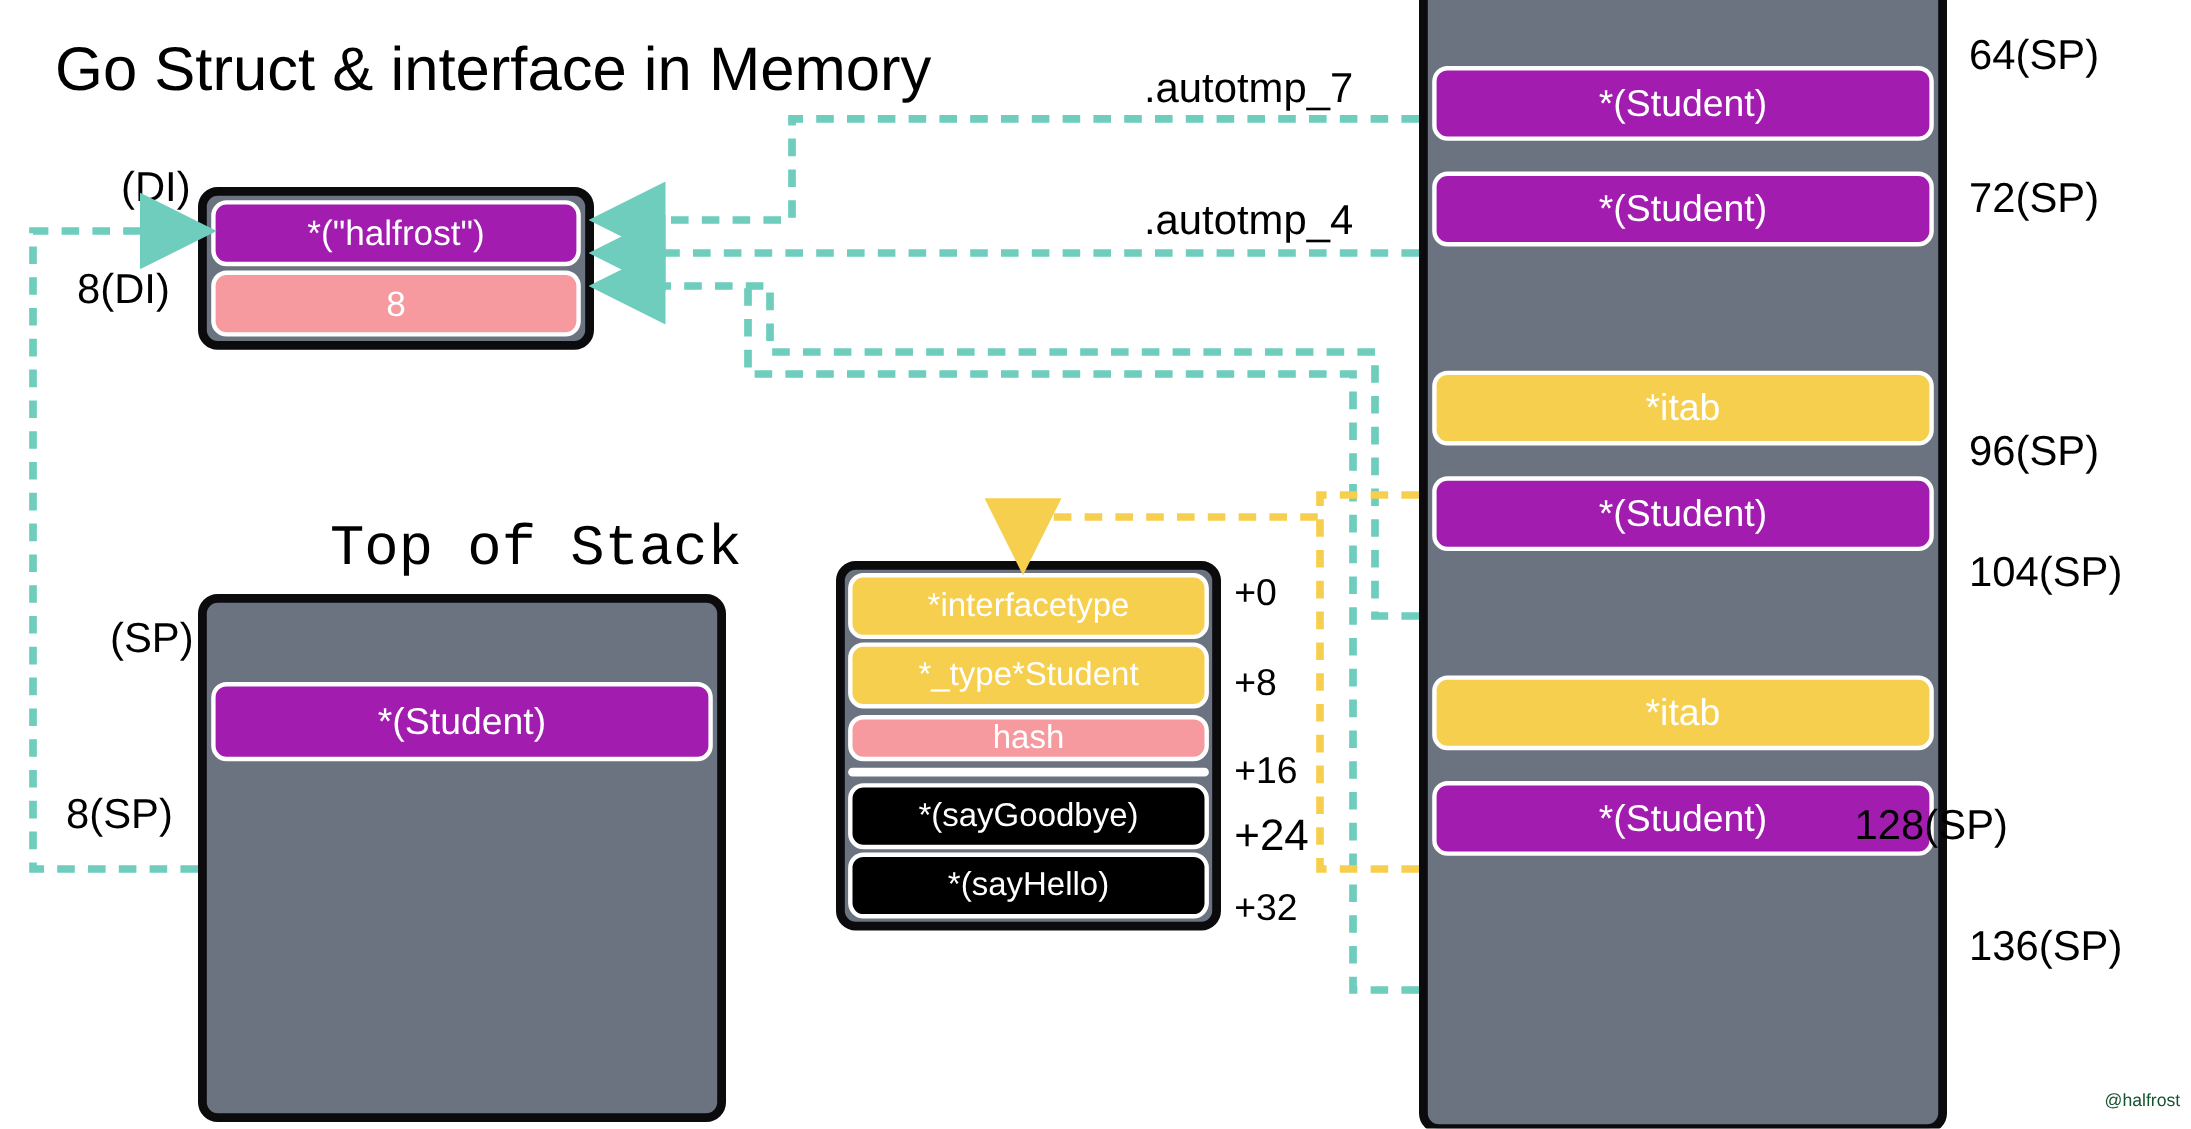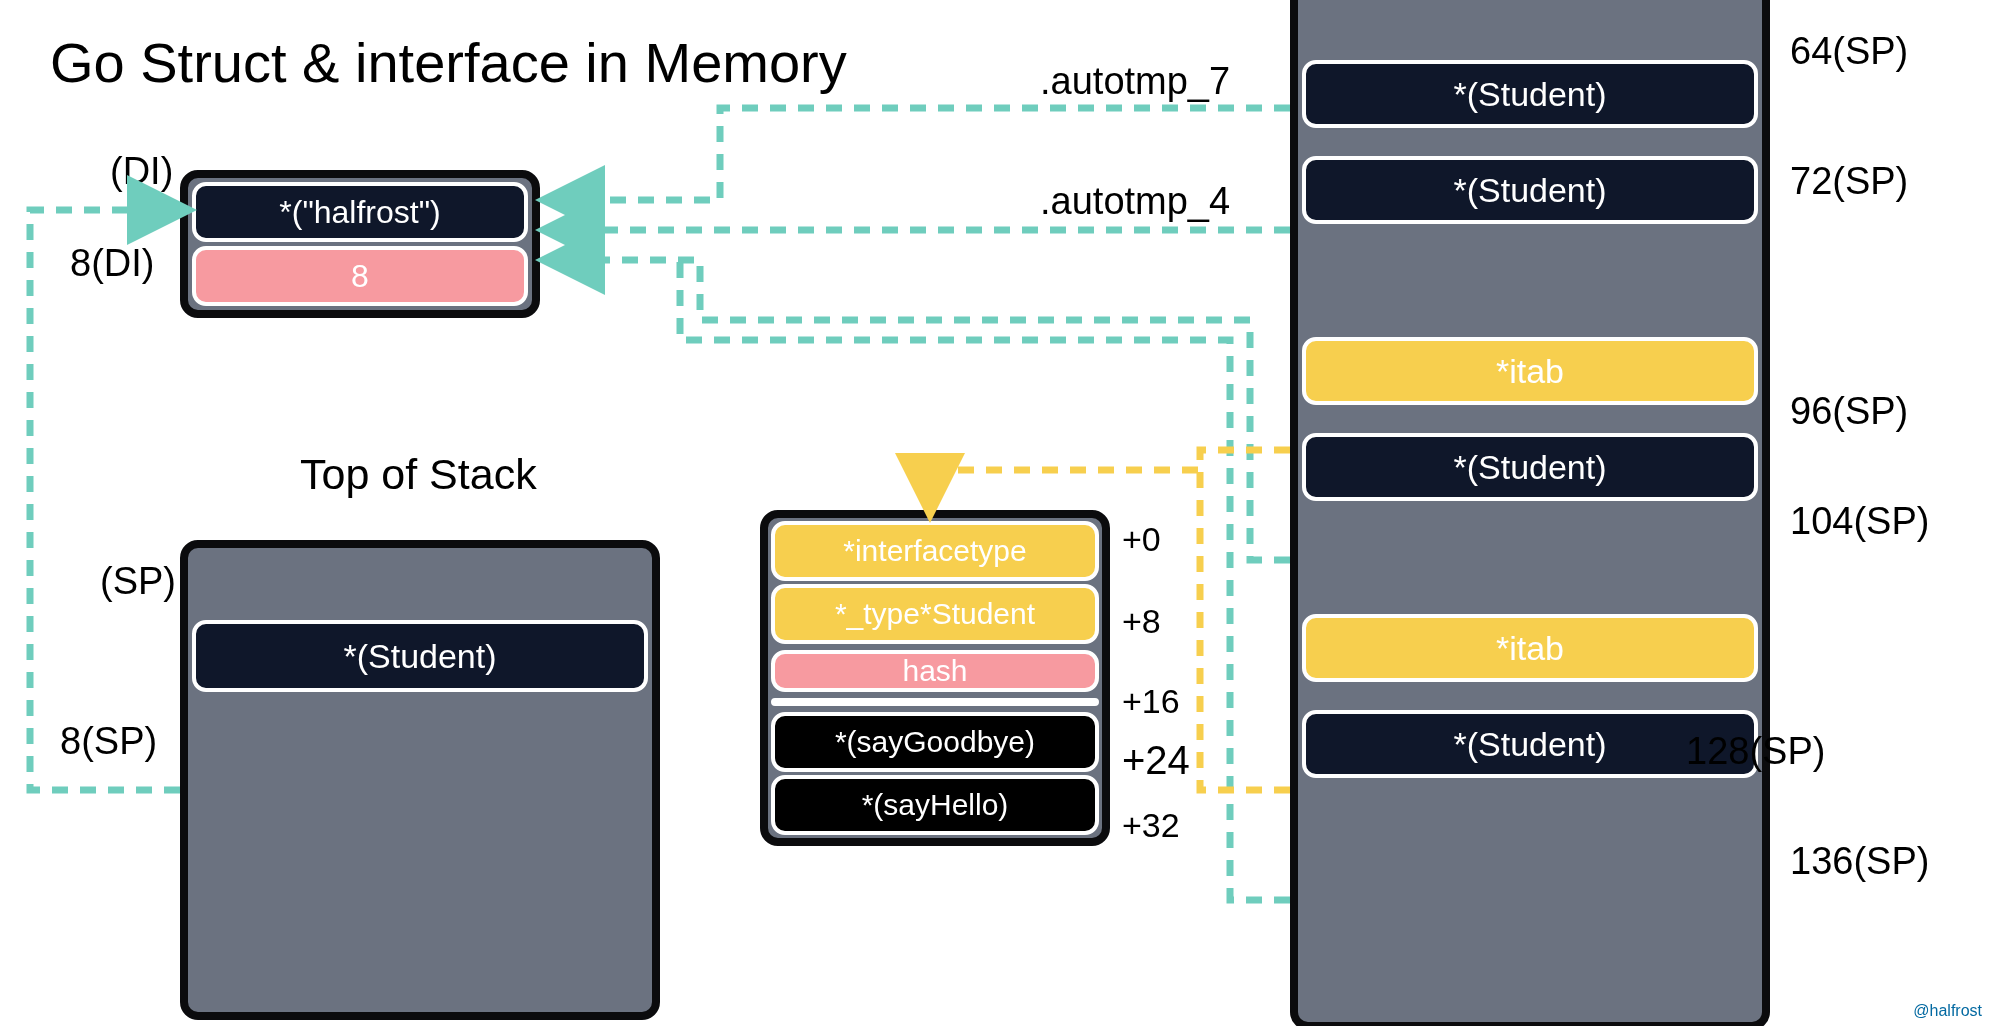--- a/index.html
+++ b/index.html
@@ -35,39 +35,39 @@
     border: 4px solid #fff;
     border-radius: 14px;
     display:flex;
     align-items:center;
     justify-content:center;
     font-size: 36px;
     color:#fff;
     font-weight:400;
     margin:4px;
   }
-  .teal { background:#0f172a; }
+  .teal { background:#a21caf; }
   .yellow { background:#f7cf4e; }
   .pink { background:#f79aa0; }
   .blue { background:#000000; }
   .purple { background:#5b2eea; }
   .nowrap { white-space:nowrap; }
 
   
   svg.overlay {
     position:absolute;
     top:0; left:0;
     width:1992px; height:1026px;
     pointer-events:none;
   }
   .watermark {
     position:absolute;
-    bottom:6px; right:10px;
+    bottom:16px; right:10px;
     font-size:16px;
-    color:#0369a1;
+    color:#14532d;
   }
 
   .row { display:flex;flex-direction:column; }
   .row .cell { flex:1; }
   .spacer { height:68px; }
 
   
   .rstack .cell { height:68px; font-size:34px;}
   .rstack .spacer { height:68px; }
 
@@ -87,21 +87,21 @@
 
 <div class="title">Go Struct &amp; interface in Memory</div>
 
 <div class="label" style="top:150px; left:110px;">(DI)</div>
 <div class="label" style="top:242px; left:70px;">8(DI)</div>
 <div class="box dibox" style="top:170px; left:180px; width:360px;">
   <div class="cell teal nowrap">*("halfrost")</div>
   <div class="cell pink">8</div>
 </div>
 
-<div class="label" style="top:450px; left:300px; font-size:43px;">Top of Stack</div>
+<div class="label" style="top:470px; left:300px; font-size:52px;font-family:Liberation Mono, monospace;">Top of Stack</div>
 <div class="label" style="top:560px; left:100px;">(SP)</div>
 <div class="label" style="top:720px; left:60px;">8(SP)</div>
 <div class="box tos" style="top:540px; left:180px; width:480px; height:480px;">
   <div class="spacer"></div>
   <div class="cell teal">*(Student)</div>
 </div>
 
 <div class="box itab" style="top:510px; left:760px; width:350px;">
   <div class="cell yellow nowrap">*interfacetype</div>
   <div class="cell yellow nowrap">*_type*Student</div>

